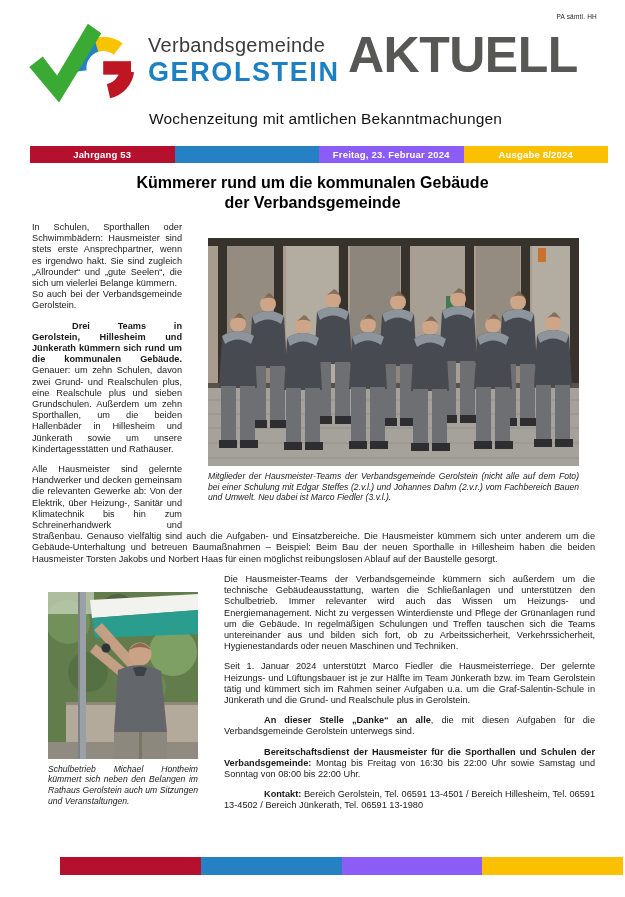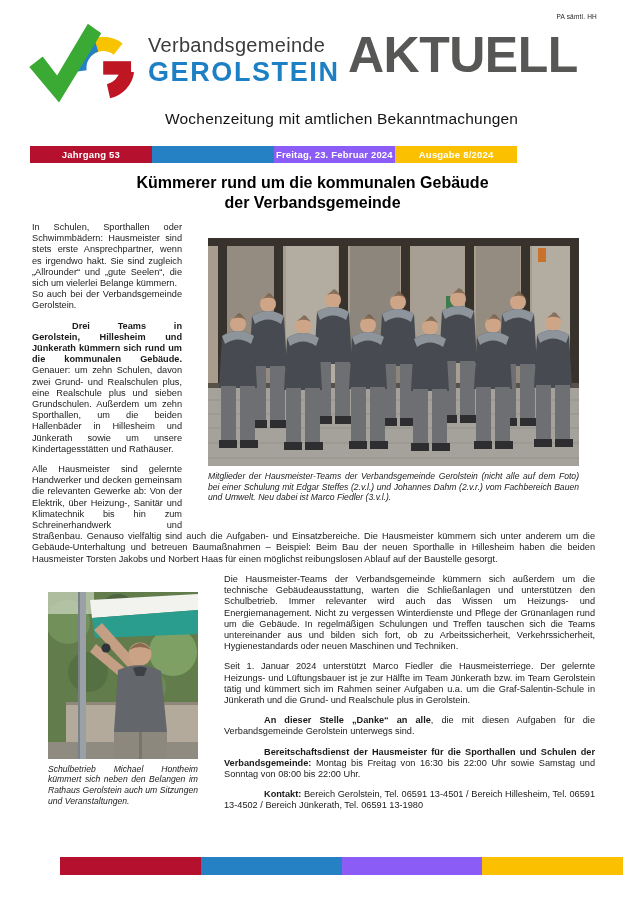--- a/index.html
+++ b/index.html
@@ -9,25 +9,25 @@
   }
 
   
   .corner-note { position:absolute; top:13px; right:28px; font-size:6.5px; color:#222; letter-spacing:.2px; }
   .masthead { position:relative; height:146px; }
   .logo { position:absolute; left:26px; top:18px; }
   .brand { position:absolute; left:148px; top:35px; line-height:1.05; }
   .brand-1 { font-size:20px; color:#3c3c3b; letter-spacing:.3px; }
   .brand-2 { font-size:27px; font-weight:bold; color:#1d80c4; letter-spacing:1.6px; margin-top:2px; }
   .aktuell  { position:absolute; left:348px; top:26px; font-size:50px; font-weight:bold; color:#575756; letter-spacing:-.5px; }
-  .subtitle { position:absolute; left:165px; top:110px; font-size:15.5px; color:#141414; letter-spacing:.2px; }
+  .subtitle { position:absolute; left:149px; top:110px; font-size:15.5px; color:#141414; letter-spacing:.2px; }
 
   
   .color-bar { display:flex; height:17px; margin-left:30px; }
-  .color-bar.top { width:487px; }
+  .color-bar.top { width:578px; }
   .color-bar.bottom { position:absolute; left:30px; bottom:22px; width:563px; height:18px; }
   .seg { flex:1; display:flex; align-items:center; justify-content:center;
          color:#fff; font-size:9.5px; font-weight:bold; letter-spacing:.2px; }
   .seg.c-red    { background:#b5112e; }
   .seg.c-blue   { background:#2581c4; }
   .seg.c-green  { background:#8b5cf6; }
   .seg.c-yellow { background:#fbc000; }
 
   
   h1.title { margin:10px 30px 9px; text-align:center; font-size:16px; line-height:20px; color:#000; font-weight:bold; }

